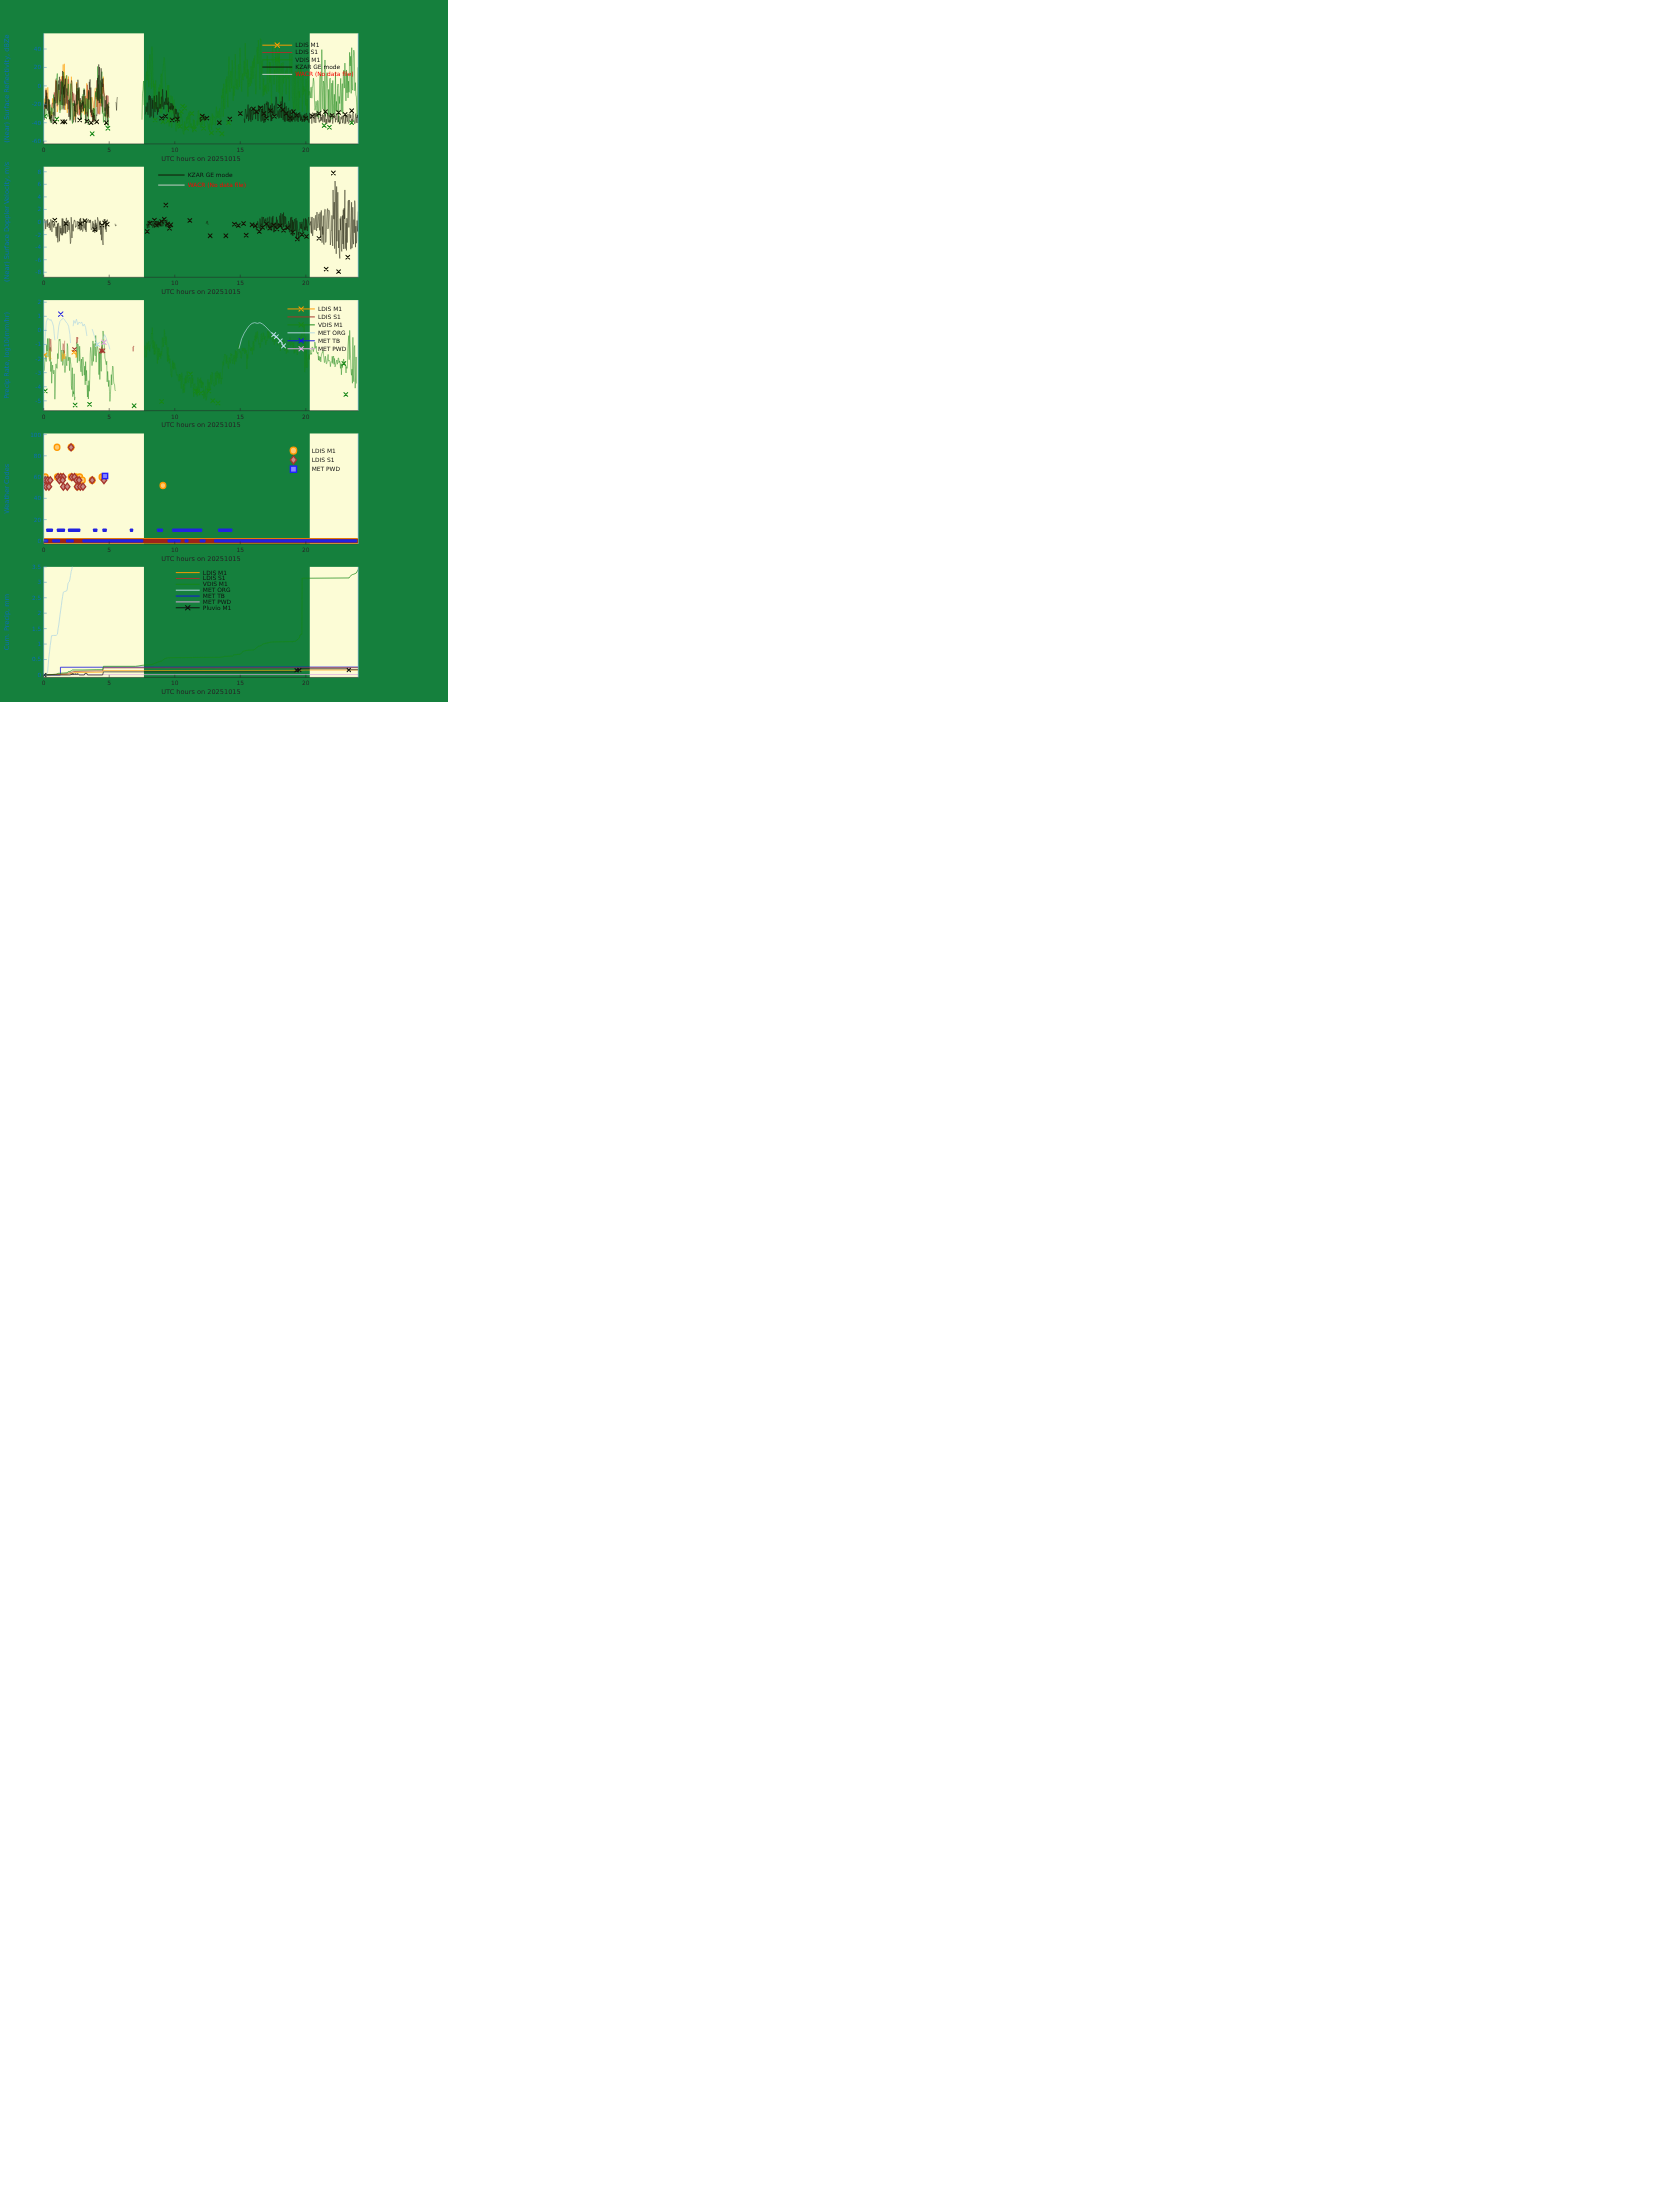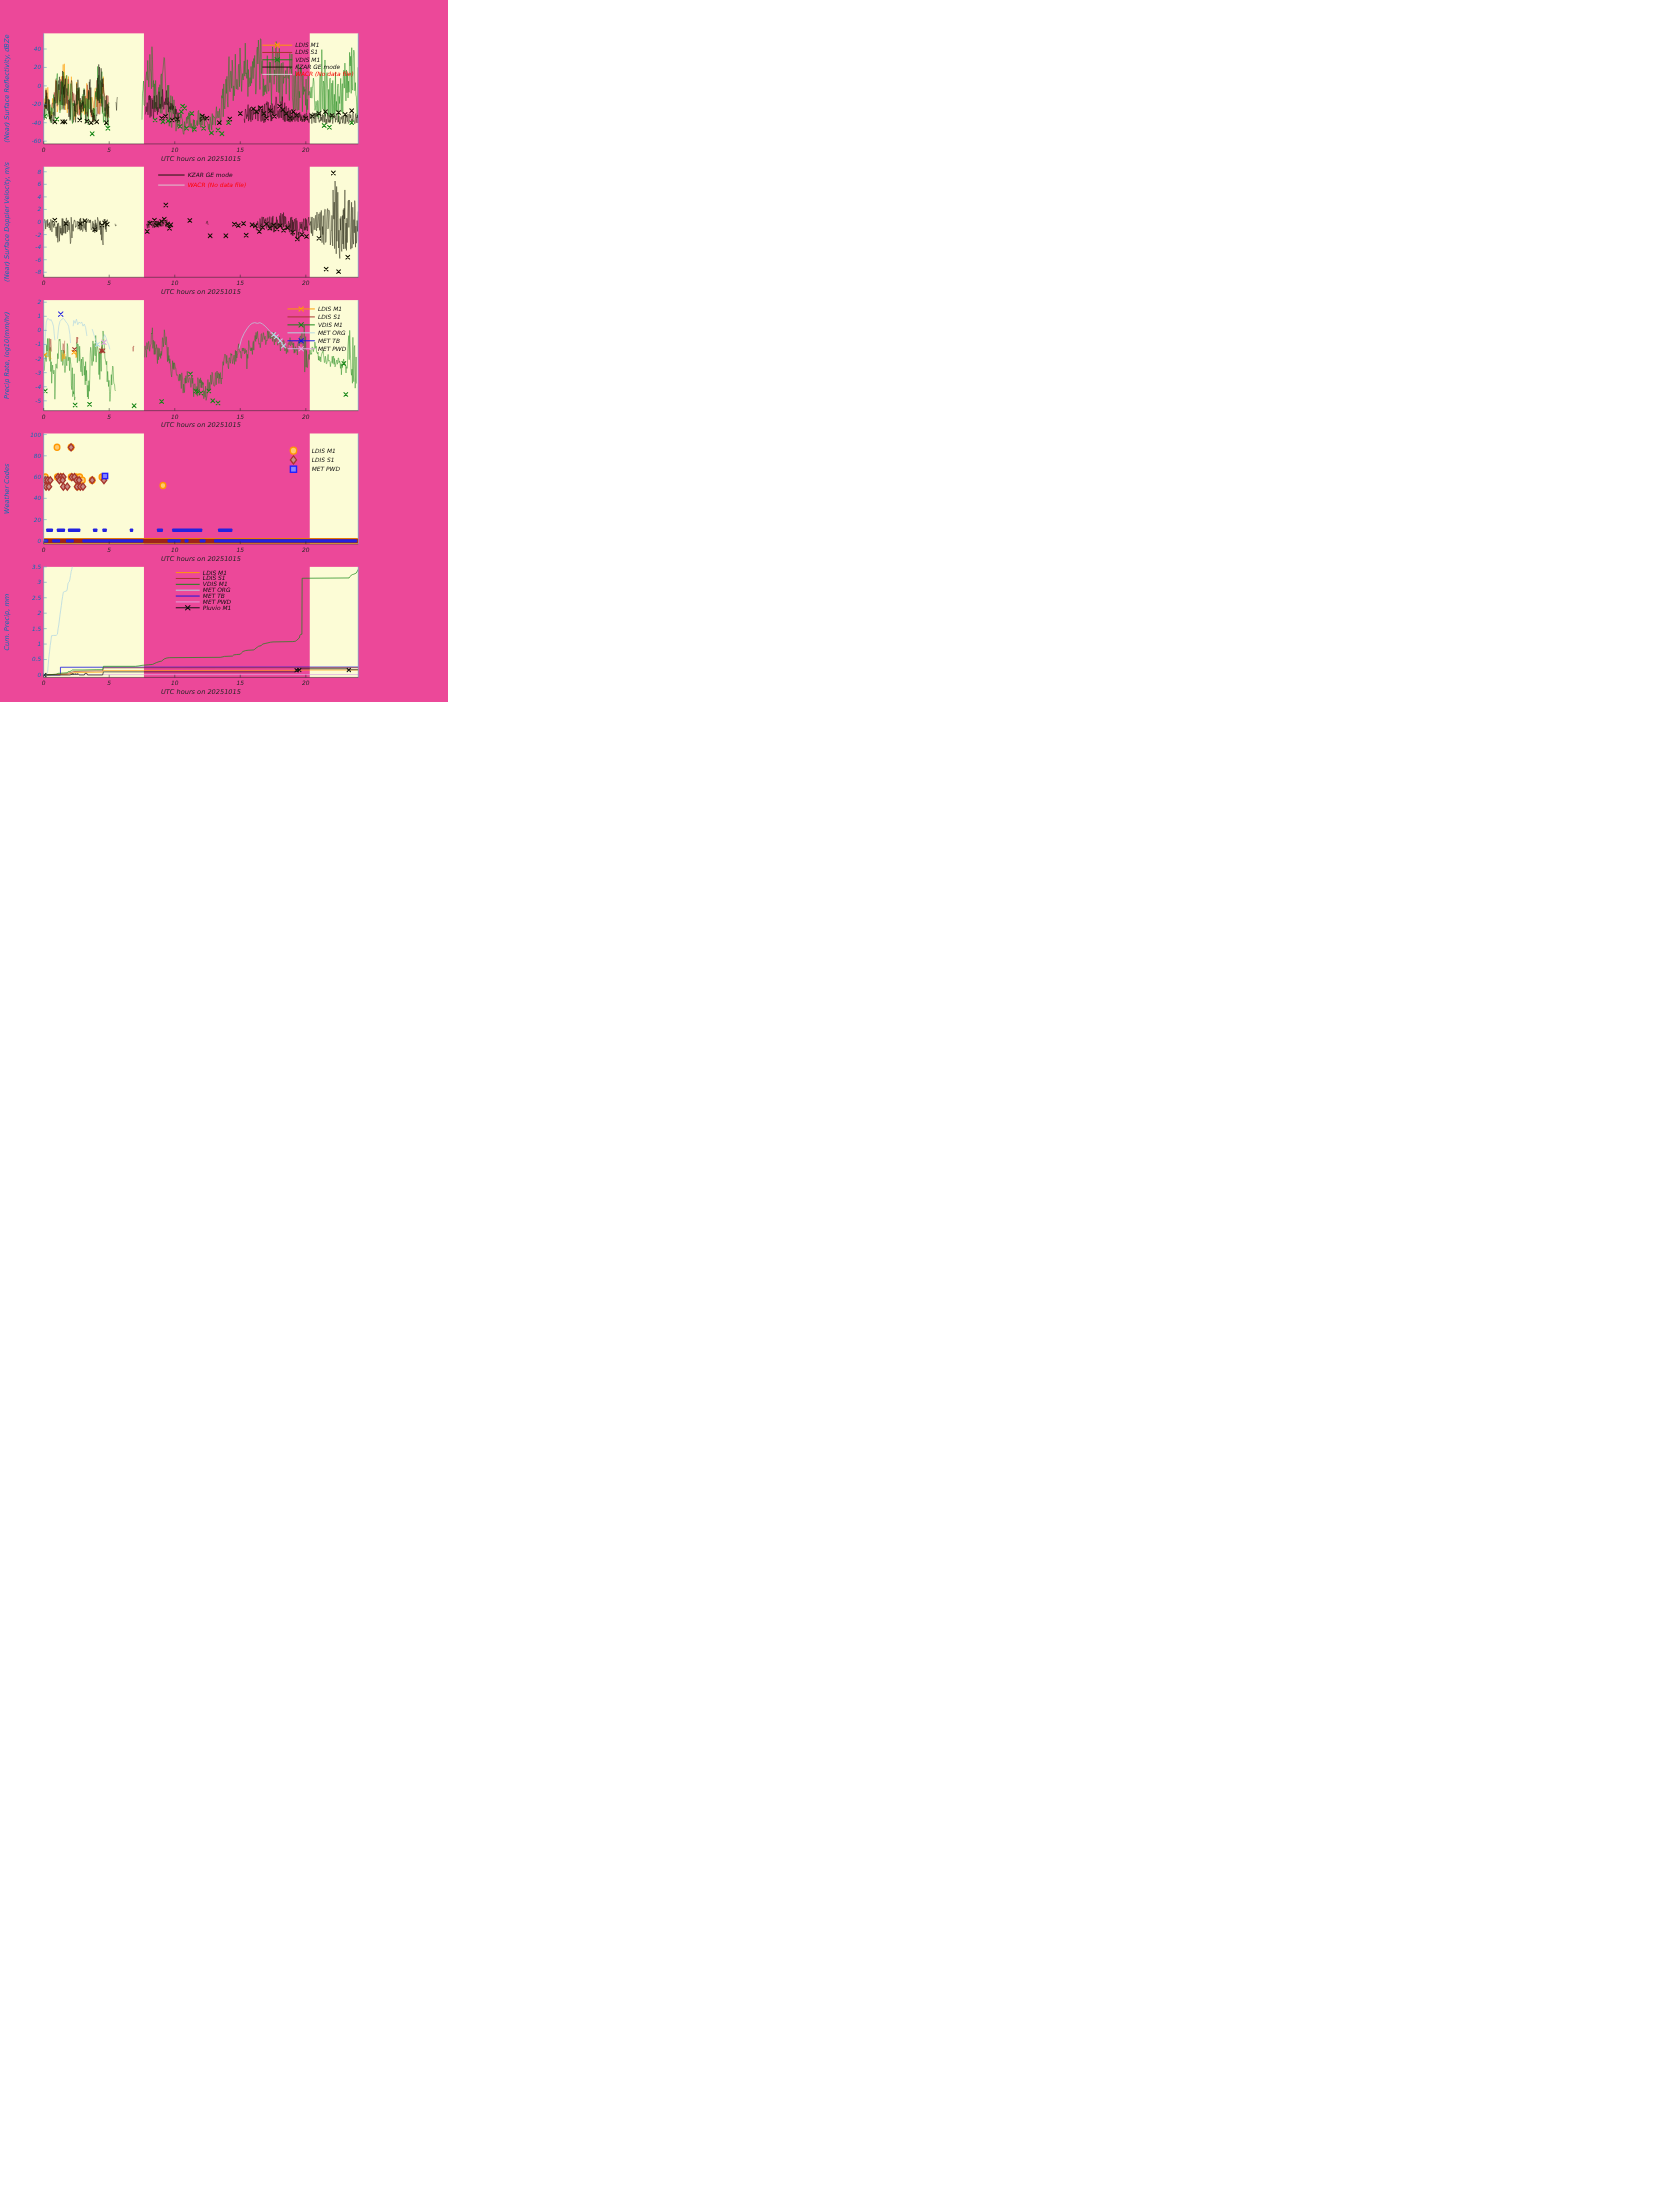--- a/index.html
+++ b/index.html
@@ -1,17 +1,17 @@
 <!DOCTYPE html>
 <html style="font-size:7px"><head>
 <meta charset="utf-8">
 <style>
   html,body{margin:0;padding:0;background:#ffffff;}
   body{font-family:"DejaVu Sans","Liberation Sans",sans-serif;}
-  #page{position:relative;width:448px;height:702px;background:#ec4899;overflow:hidden;font-style:italic;}
+  #page{position:relative;width:448px;height:702px;background:#15803d;overflow:hidden;}
   svg text{user-select:none;}
 </style>
 </head>
 <body>
 
 <div id="page">
   <svg id="fig-svg" width="448" height="702" viewBox="0 0 1020 1600">
       <g>
         <clipPath id="clip0">
           <rect x="99" y="76" width="717" height="252"></rect>

